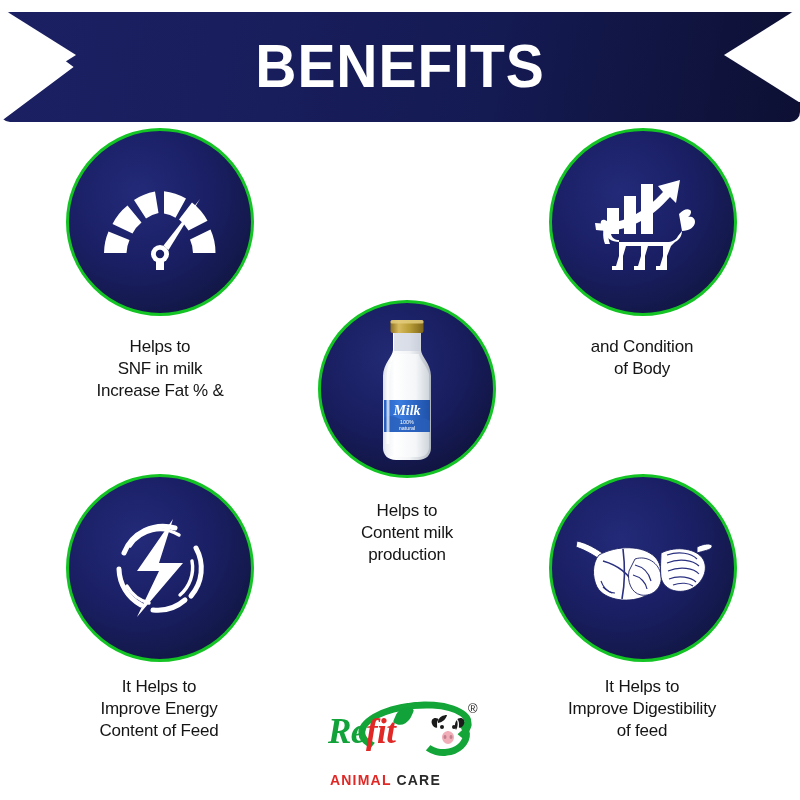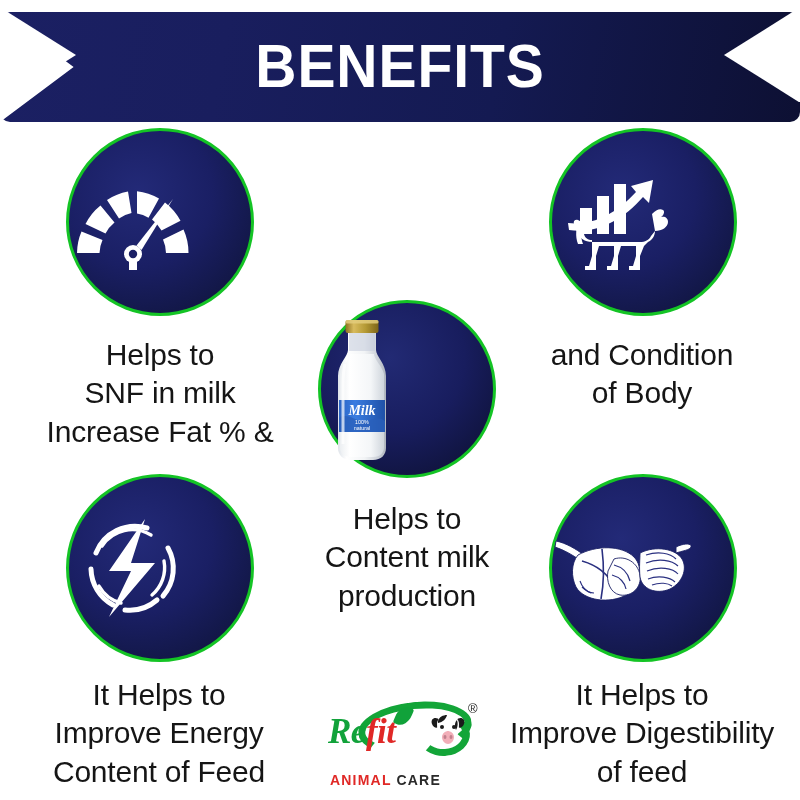--- a/index.html
+++ b/index.html
@@ -69,35 +69,36 @@
 
   
   .circle {
     position: absolute;
     border-radius: 50%;
     background: radial-gradient(circle at 38% 34%, #232a78 0%, #1a1f64 45%, #121746 78%, #0b0e30 100%);
     box-sizing: border-box;
     border: 3px solid #14c425;
     display: flex;
     align-items: center;
+    justify-content: center;
   }
   .c-tl { left: 66px;  top: 128px; width: 188px; height: 188px; }
   .c-tr { left: 549px; top: 128px; width: 188px; height: 188px; }
   .c-bl { left: 66px;  top: 474px; width: 188px; height: 188px; }
   .c-br { left: 549px; top: 474px; width: 188px; height: 188px; }
   .c-mid{ left: 318px; top: 300px; width: 178px; height: 178px;
           background: radial-gradient(circle at 40% 32%, #222a74 0%, #181d5e 48%, #10143f 80%, #090c2a 100%); }
 
   .circle svg { display: block; }
 
   
   .caption {
     position: absolute;
     text-align: center;
-    font-size: 30px;
+    font-size: 17px;
     line-height: 1.28;
     color: #151515;
     font-weight: normal;
     letter-spacing: -0.2px;
   }
   .cap-tl  { left: 10px;  top: 336px; width: 300px; }
   .cap-tr  { left: 492px; top: 336px; width: 300px; }
   .cap-bl  { left: 8px;   top: 676px; width: 302px; }
   .cap-br  { left: 488px; top: 676px; width: 308px; }
   .cap-mid { left: 292px; top: 500px; width: 230px; }

